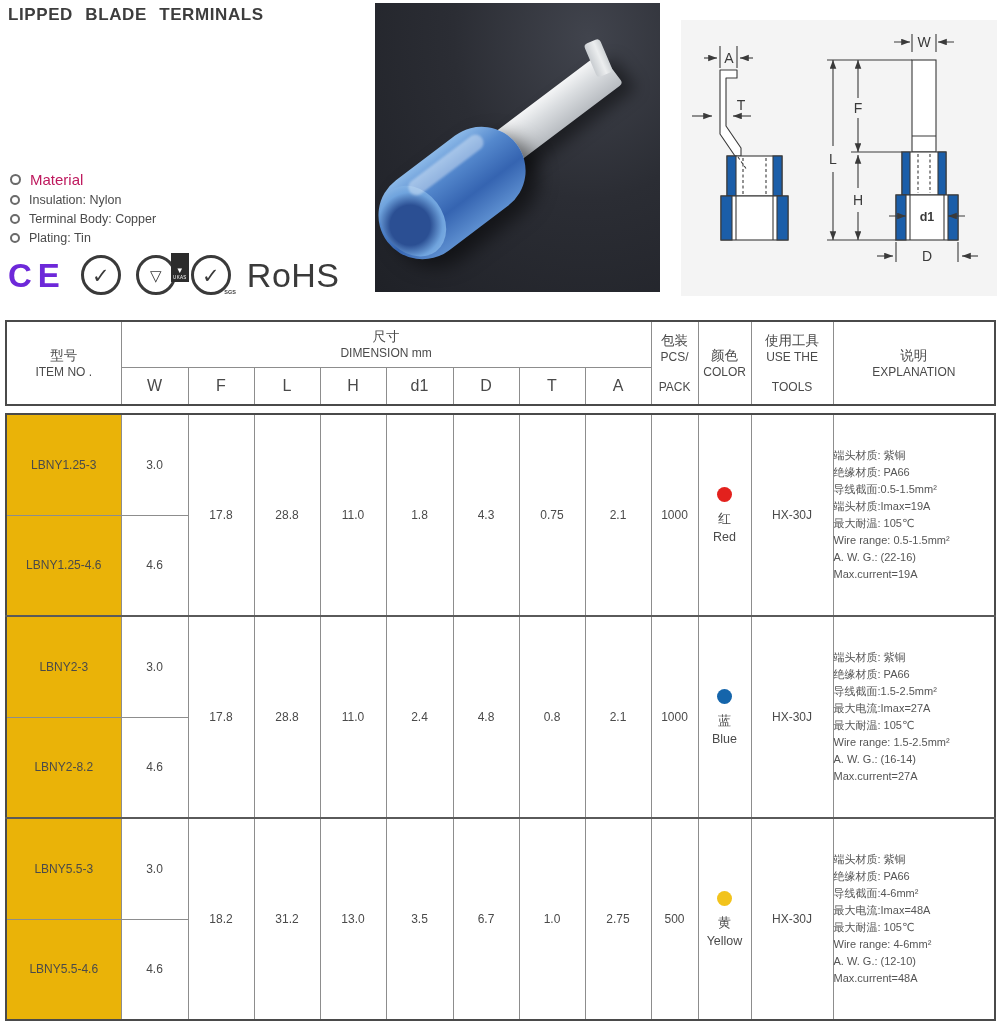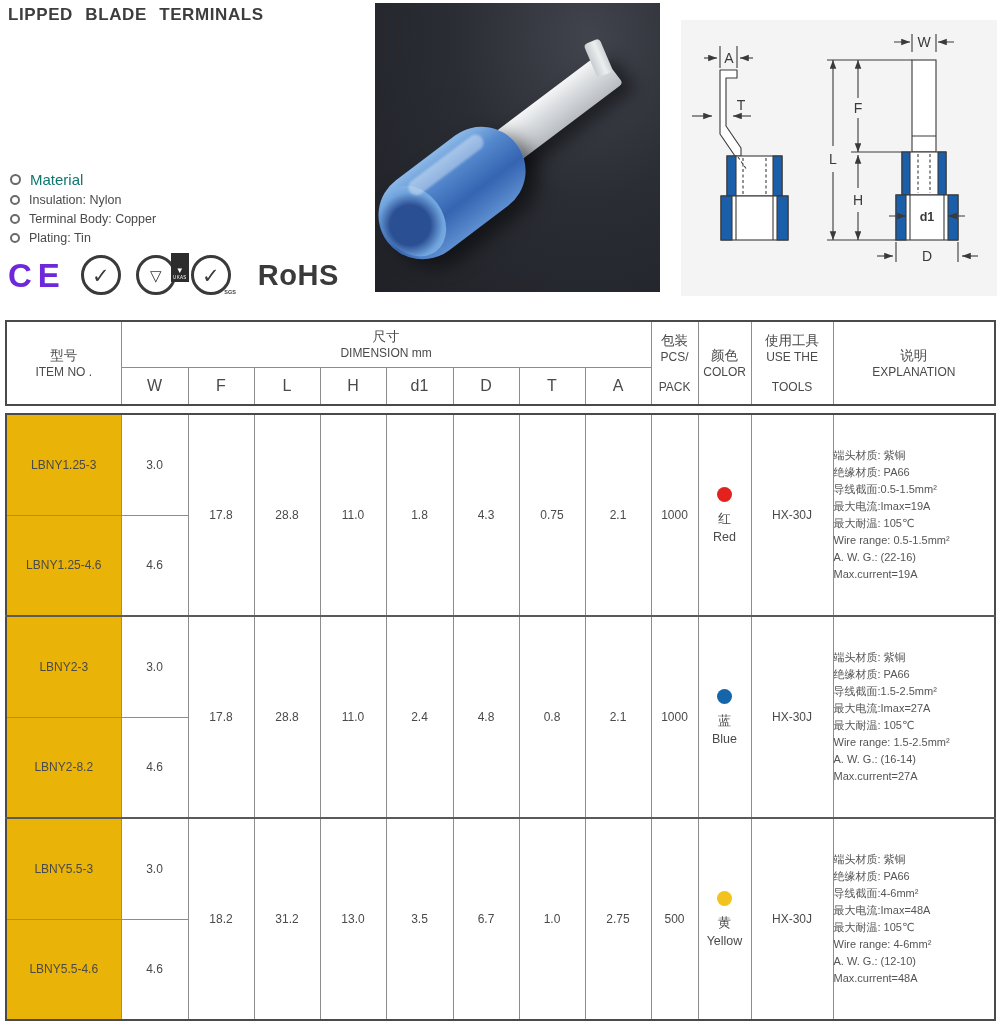--- a/index.html
+++ b/index.html
@@ -7,37 +7,37 @@
         font-family:"Liberation Sans","DejaVu Sans",sans-serif;color:#4a4a4a;border-radius:18px;}
 
   
   .title{position:absolute;left:8px;top:5px;font-size:17px;font-weight:bold;
          letter-spacing:.6px;word-spacing:7px;color:#3d3d3d;}
   .material{position:absolute;left:10px;top:166px;}
   .mat-row{display:flex;align-items:center;margin:5px 0;}
   .bullet{display:inline-block;width:6px;height:6px;border:2px solid #6a6a6a;border-radius:50%;
           margin-right:9px;flex:0 0 auto;}
   .bullet.big{width:7px;height:7px;}
-  .mat-head{font-size:15px;color:#0f766e;}
+  .mat-head{font-size:15px;color:#be185d;}
   .mat-item{font-size:12.5px;}
 
   
   .certs{position:absolute;left:8px;top:252px;height:46px;display:flex;align-items:center;gap:15px;}
   .ce{font-size:33px;font-weight:bold;color:#6d28d9;letter-spacing:6px;line-height:1;}
   .badge{position:relative;width:34px;height:34px;border:3px solid #3a3a3a;border-radius:50%;
          display:flex;align-items:center;justify-content:center;flex:0 0 auto;}
   .chk{font-size:21px;font-weight:bold;color:#3a3a3a;line-height:1;}
   .b2 .tri{font-size:15px;color:#3a3a3a;line-height:1;}
   .ukasbox{position:absolute;right:-16px;top:-5px;width:18px;height:27px;background:#2c2c2c;
            display:flex;flex-direction:column;align-items:center;justify-content:flex-end;
            padding-bottom:2px;}
   .ukasbox .crown{color:#fff;font-size:9px;line-height:1;}
   .ukasbox .ukas{color:#fff;font-size:4.5px;letter-spacing:.3px;}
   .sgs-tag{position:absolute;right:-8px;bottom:-3px;font-size:5.5px;font-weight:bold;color:#3a3a3a;}
-  .rohs{font-size:29px;font-weight:bold;color:#3a3a3a;letter-spacing:.5px;margin-left:12px;}
+  .rohs{font-size:34px;font-weight:normal;color:#3a3a3a;letter-spacing:.5px;margin-left:1px;}
 
   
   .photo{position:absolute;left:375px;top:3px;width:285px;height:289px;overflow:hidden;
          background:radial-gradient(ellipse at 75% 12%, #41444d 0%, #2b2d34 45%, #1f2127 100%);}
   .blade{position:absolute;left:88px;top:158px;width:186px;height:38px;border-radius:4px;
          transform:rotate(-37deg);transform-origin:0 50%;
          background:linear-gradient(180deg,#f4f5f6 0%,#dadde0 40%,#b8bcc1 100%);
          box-shadow:8px 12px 16px rgba(0,0,0,.45);}
   .blade-lip{position:absolute;right:-4px;top:-15px;width:17px;height:36px;border-radius:4px;
          transform:rotate(14deg);
@@ -304,21 +304,21 @@
       <td rowspan="2" class="color-cell">
         <span class="dot" style="background: rgb(227, 33, 29);"></span>
         <div class="c-zh">红</div>
         <div class="c-en">Red</div>
       </td>
       <td rowspan="2">HX-30J</td>
       <td rowspan="2" class="expl-cell">
         <div>端头材质: 紫铜</div>
         <div>绝缘材质: PA66</div>
         <div>导线截面:0.5-1.5mm²</div>
-        <div>最大电流:Imax=19A</div>
+        <div>端头材质:Imax=19A</div>
         <div>最大耐温: 105℃</div>
         <div>Wire range: 0.5-1.5mm²</div>
         <div>A. W. G.: (22-16)</div>
         <div>Max.current=19A</div>
       </td>
     </tr>
     <tr>
       <td class="code-cell">LBNY1.25-4.6</td>
       <td>4.6</td>
     </tr>

